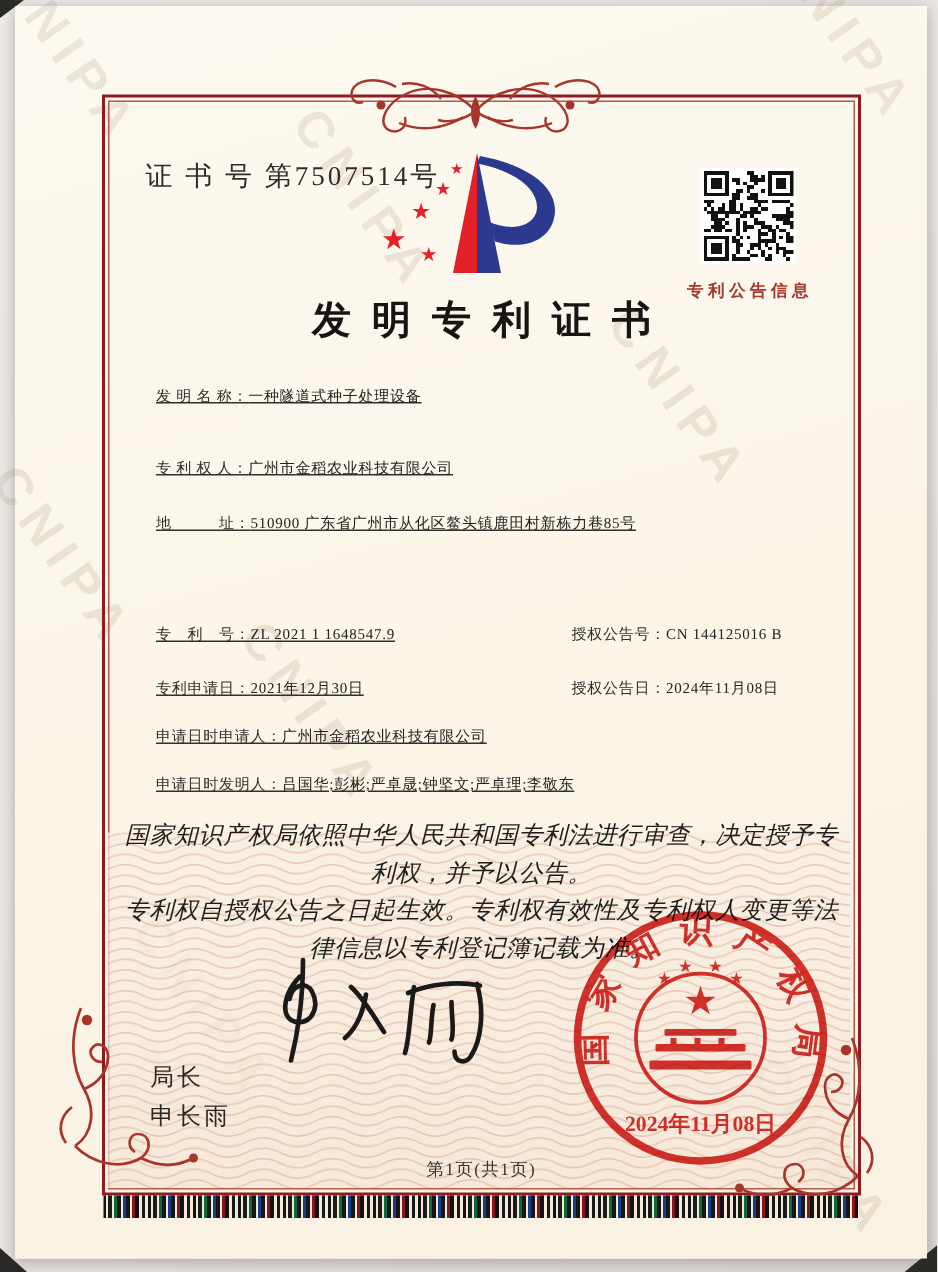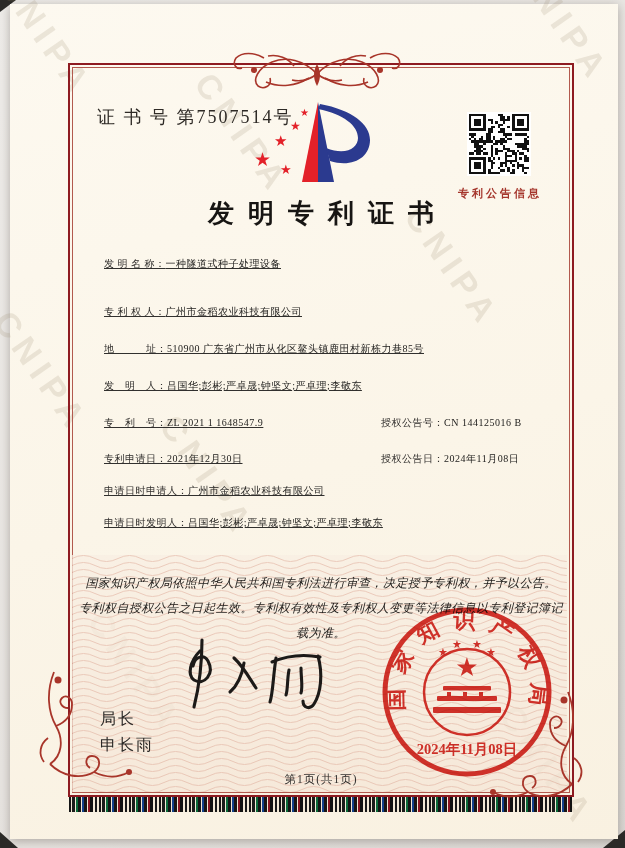--- a/index.html
+++ b/index.html
@@ -18,21 +18,21 @@
   .cert-no{position:absolute;left:27px;top:40px;font-size:18px;letter-spacing:2px;color:#2e2a26;}
   .logo{position:absolute;left:182px;top:33px;width:128px;height:92px;}
   .qr{position:absolute;left:397px;top:47px;width:64px;height:64px;background:#fff;padding:2px;box-sizing:border-box;}
   .qr svg{display:block;width:100%;height:100%;}
   .qr-caption{position:absolute;left:360px;top:121px;width:140px;text-align:center;font-size:11px;letter-spacing:3px;color:#a5362c;font-weight:bold;}
   .title{position:absolute;left:0;top:131px;width:100%;text-align:center;font-size:26px;font-weight:bold;letter-spacing:14px;text-indent:14px;color:#171513;}
   .row{position:absolute;left:34px;white-space:nowrap;font-size:10px;color:#31302e;letter-spacing:.5px;text-decoration:underline;}
   .row .lab{color:#2f2d2b;}
   .row .val{color:#232220;}
   .col2{position:absolute;left:277px;top:0;white-space:nowrap;}
-  .legal{position:absolute;left:8px;top:506px;width:486px;text-align:center;font-style:italic;font-size:12px;line-height:25px;color:#1f1d1b;letter-spacing:.4px;}
+  .legal{position:absolute;left:8px;top:480px;width:486px;text-align:center;font-style:italic;font-size:16px;line-height:25px;color:#1f1d1b;letter-spacing:.4px;}
   .director{position:absolute;left:30px;top:598px;font-size:16px;color:#2a2826;line-height:26px;letter-spacing:2px;margin-top:43px;}
   .signature{position:absolute;left:100px;top:570px;width:170px;height:78px;}
   .seal{position:absolute;left:309px;top:539px;width:176px;height:176px;opacity:.93;mix-blend-mode:multiply;}
   .footer-page{position:absolute;left:0;top:707px;width:100%;text-align:center;font-size:11.5px;color:#343230;letter-spacing:1px;}
   .barcode{position:absolute;left:-1px;top:732px;width:503px;height:15px;
     background:repeating-linear-gradient(90deg,
       #151515 0 2px,#f3e9d6 2px 3px,#1c1c1c 3px 6px,#f3e9d6 6px 7px,
       #0c6b3a 7px 9px,#161616 9px 12px,#f3e9d6 12px 13px,#14408a 13px 15px,
       #171717 15px 18px,#f3e9d6 18px 19px,#8a1420 19px 21px,#121212 21px 24px,
       #f3e9d6 24px 26px,#1a1a1a 26px 28px,#f3e9d6 28px 30px);}
@@ -309,23 +309,20 @@
 
       <div class="row" style="top:192px">
         <span class="lab">发 明 名 称：</span><span class="val">一种隧道式种子处理设备</span>
       </div>
       <div class="row" style="top:240px">
         <span class="lab">专 利 权 人：</span><span class="val">广州市金稻农业科技有限公司</span>
       </div>
       <div class="row" style="top:277px">
         <span class="lab">地　　　址：</span><span class="val">510900 广东省广州市从化区鳌头镇鹿田村新栋力巷85号</span>
       </div>
-      <div class="row" style="top:314px">
-        <span class="lab">发　明　人：</span><span class="val">吕国华;彭彬;严卓晟;钟坚文;严卓理;李敬东</span>
-      </div>
       <div class="row" style="top:351px;width:460px">
         <span class="lab">专　利　号：</span><span class="val">ZL 2021 1 1648547.9</span>
         <span class="col2"><span class="lab">授权公告号：</span><span class="val">CN 144125016 B</span></span>
       </div>
       <div class="row" style="top:387px;width:460px">
         <span class="lab">专利申请日：</span><span class="val">2021年12月30日</span>
         <span class="col2"><span class="lab">授权公告日：</span><span class="val">2024年11月08日</span></span>
       </div>
       <div class="row" style="top:451px">
         <span class="lab">申请日时发明人：</span><span class="val">吕国华;彭彬;严卓晟;钟坚文;严卓理;李敬东</span>

